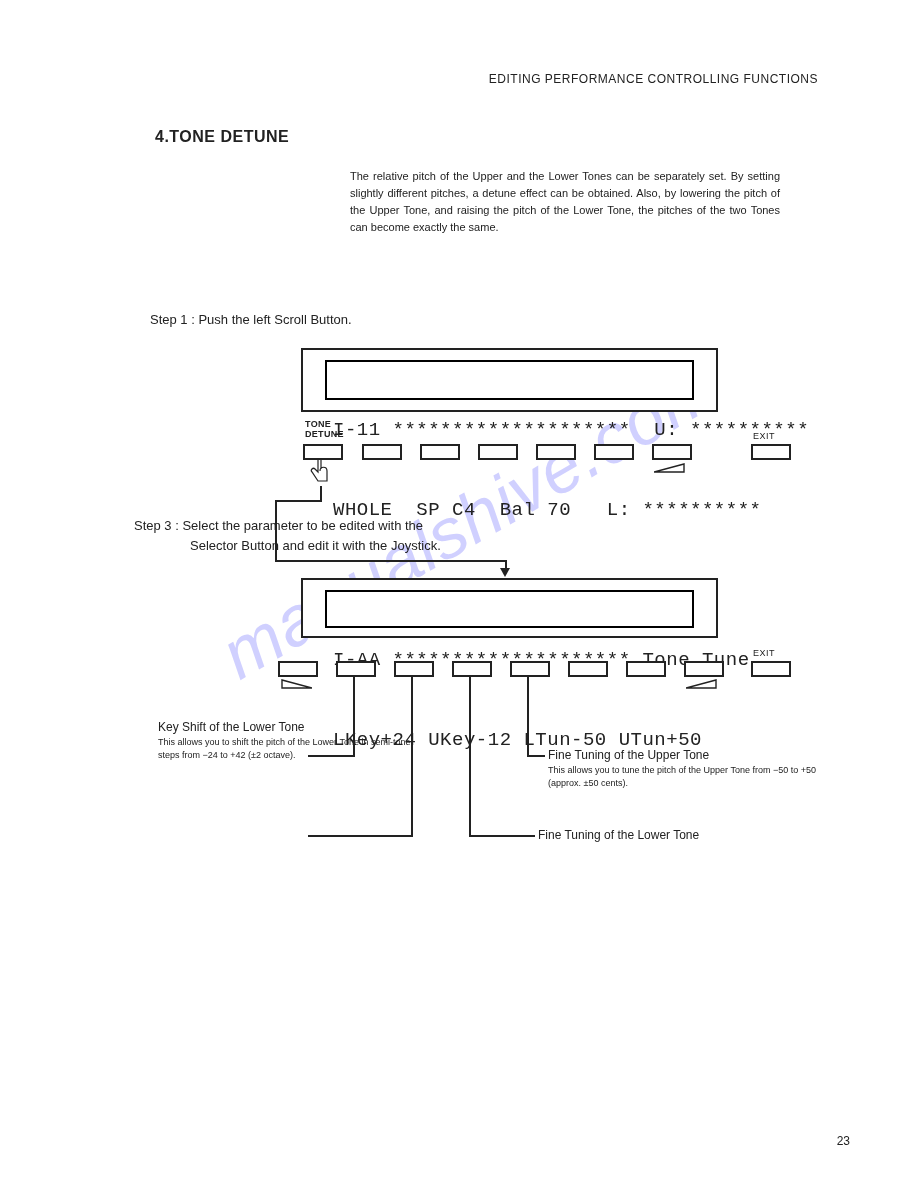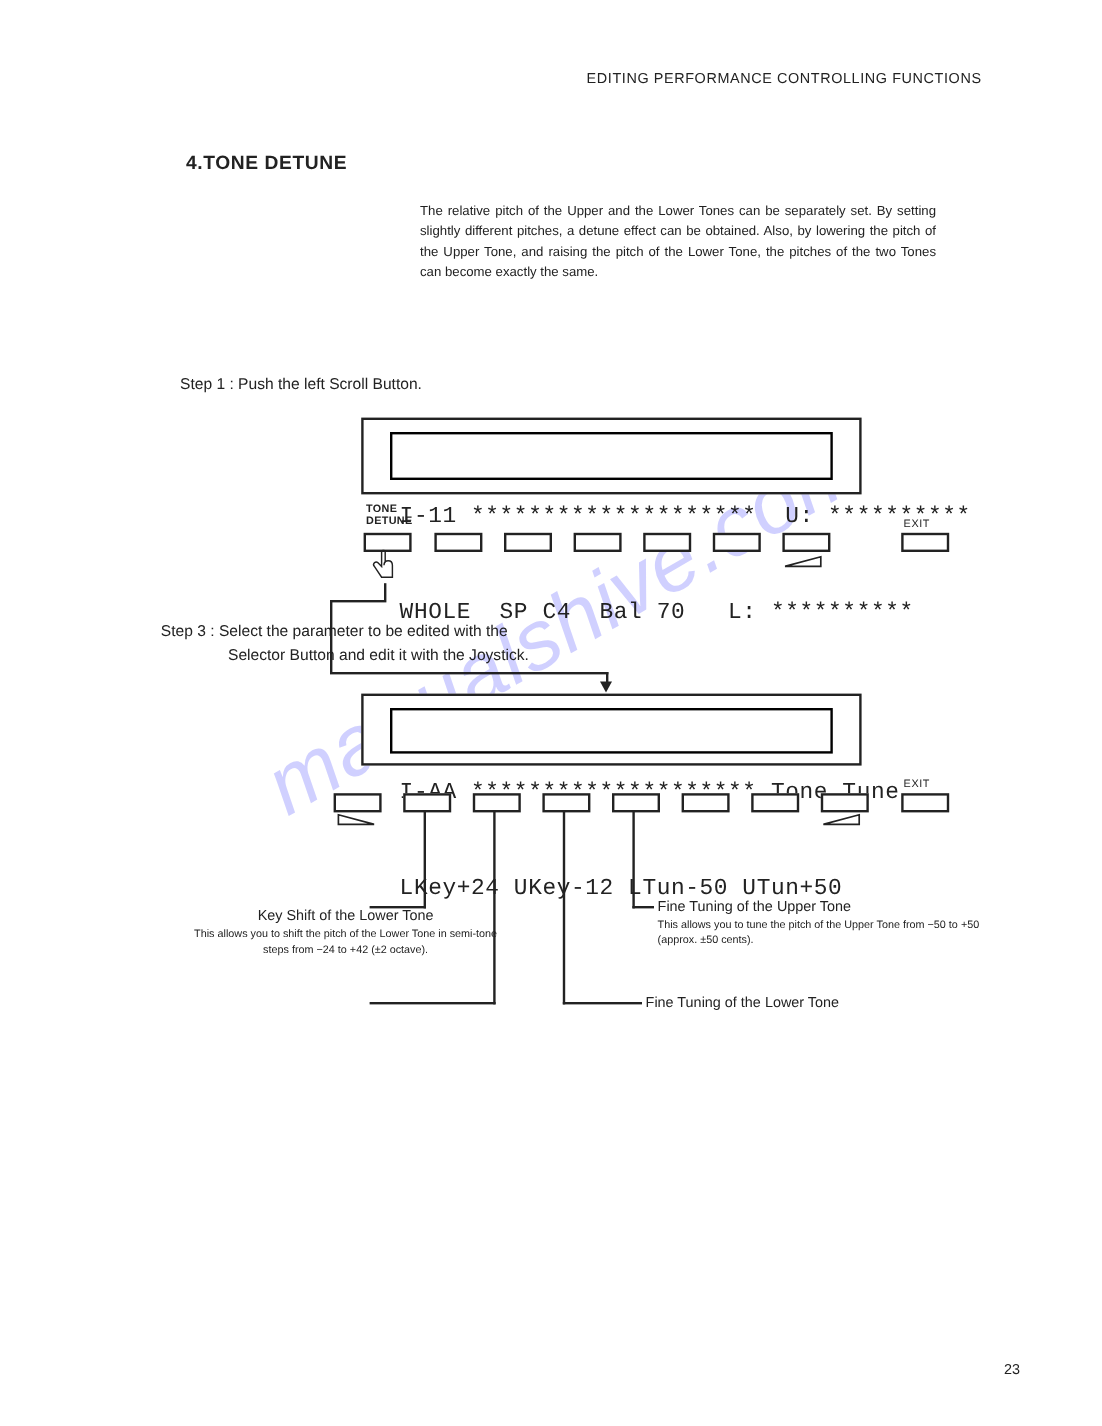--- a/index.html
+++ b/index.html
@@ -11,21 +11,21 @@
   }
   .page {
     position: relative;
     width: 918px;
     height: 1188px;
     background: #fff;
     overflow: hidden;
   }
   .header {
     position: absolute;
-    top: 58px;
+    top: 72px;
     right: 100px;
     font-size: 12px;
     letter-spacing: 0.5px;
   }
   .section-title {
     position: absolute;
     top: 128px;
     left: 128px;
     font-size: 16px;
     font-weight: bold;
@@ -240,21 +240,21 @@
 
   <div class="line" style="left:411px; top:675px; width:2px; height:162px;"></div>
   <div class="line" style="left:308px; top:835px; width:105px; height:2px;"></div>
 
   <div class="line" style="left:469px; top:675px; width:2px; height:162px;"></div>
   <div class="line" style="left:469px; top:835px; width:66px; height:2px;"></div>
 
   <div class="line" style="left:527px; top:675px; width:2px; height:82px;"></div>
   <div class="line" style="left:527px; top:755px; width:18px; height:2px;"></div>
 
-  <div class="callout" style="left:158px; top:756px;text-align:center;">
+  <div class="callout" style="left:158px; top:720px;">
     <div class="callout-title">Key Shift of the Lower Tone</div>
     <div class="callout-desc">This allows you to shift the pitch of the Lower Tone in semi-tone steps from −24 to +42 (±2 octave).</div>
   </div>
 
   <div class="callout" style="left:548px; top:748px; width:270px;">
     <div class="callout-title">Fine Tuning of the Upper Tone</div>
     <div class="callout-desc">This allows you to tune the pitch of the Upper Tone from −50 to +50 (approx. ±50 cents).</div>
   </div>
   <div class="callout" style="left:538px; top:828px; width:280px;">
     <div class="callout-title">Fine Tuning of the Lower Tone</div>

